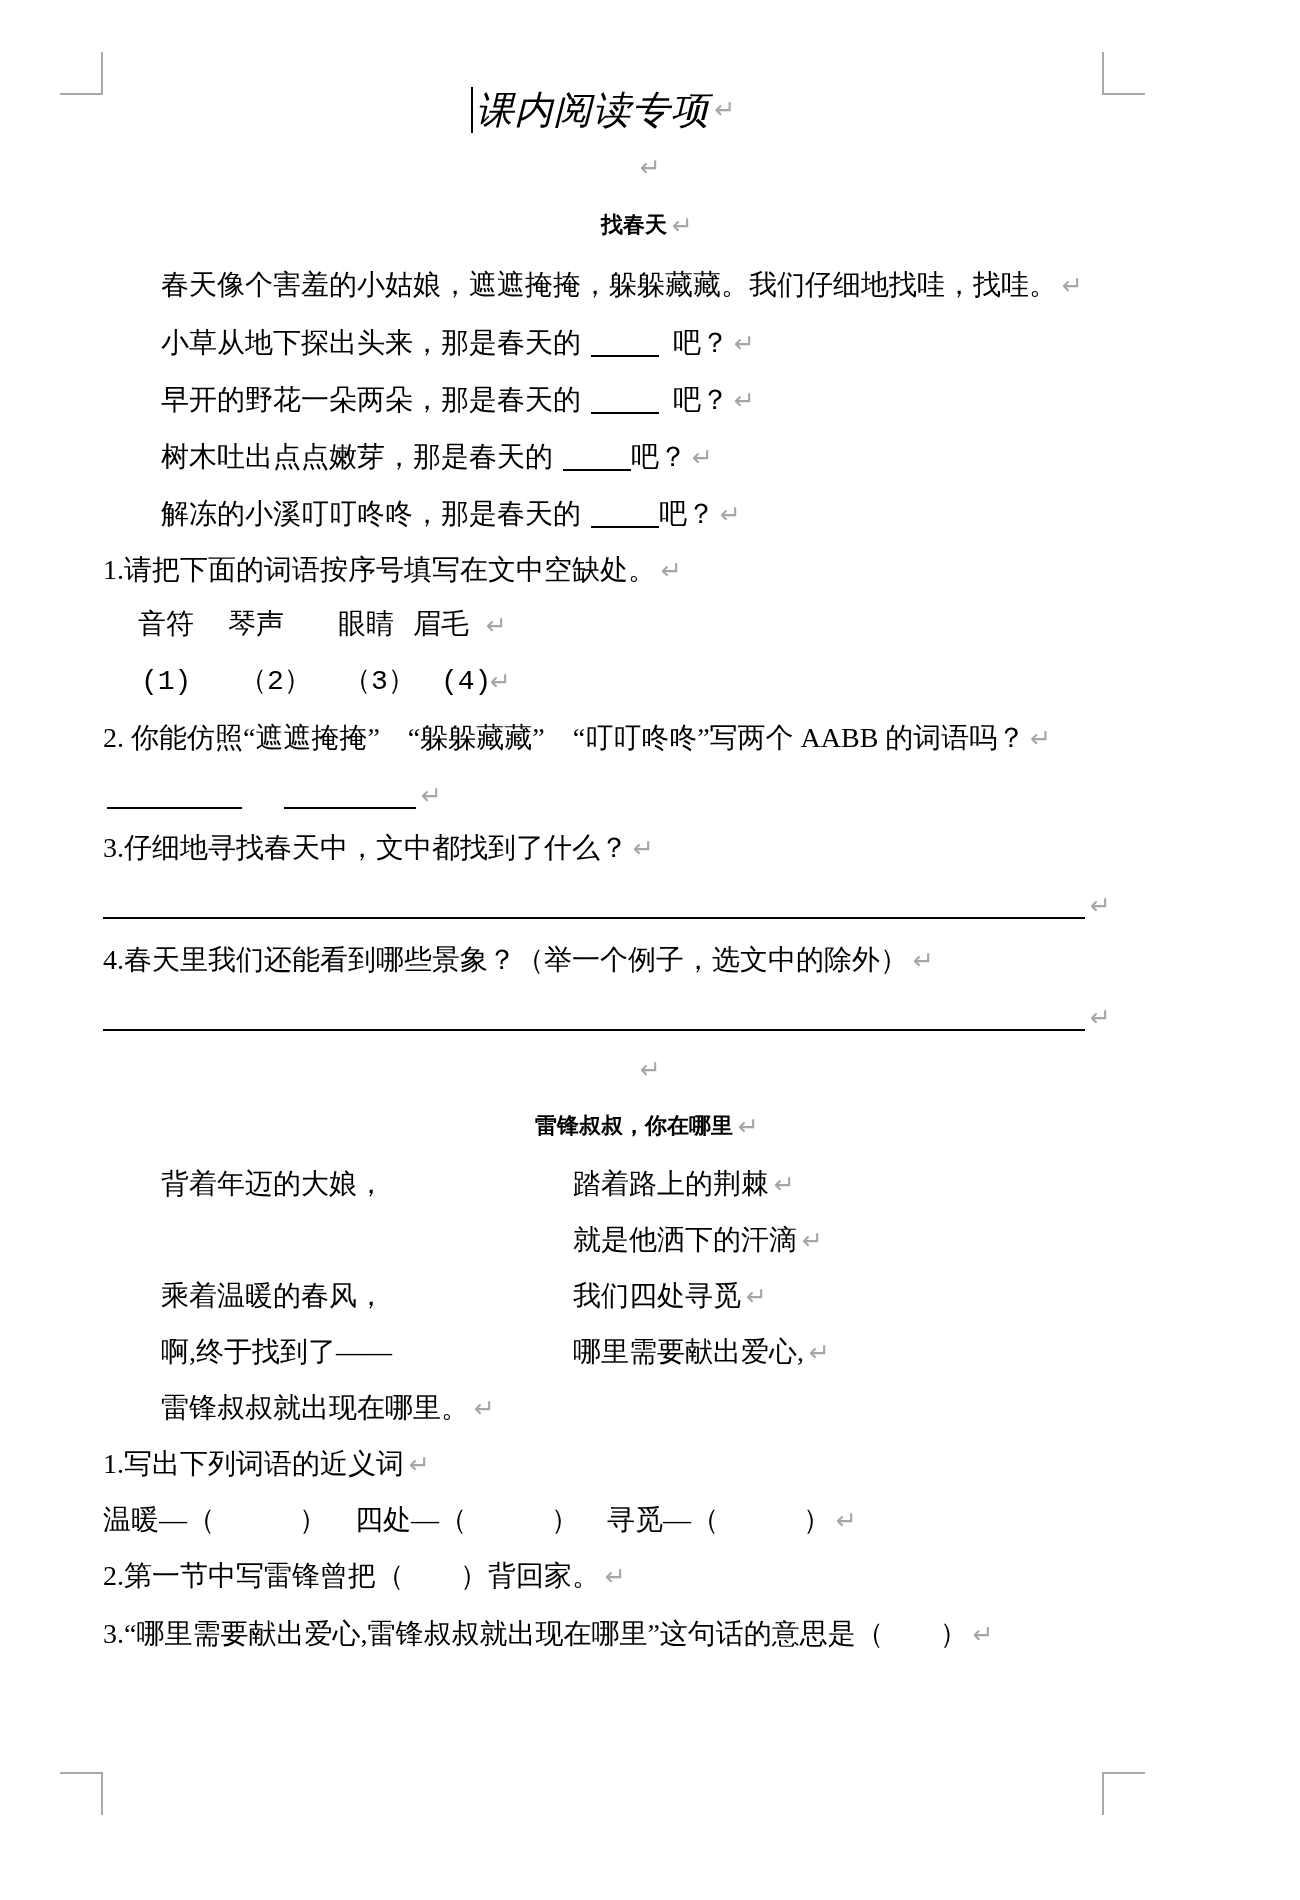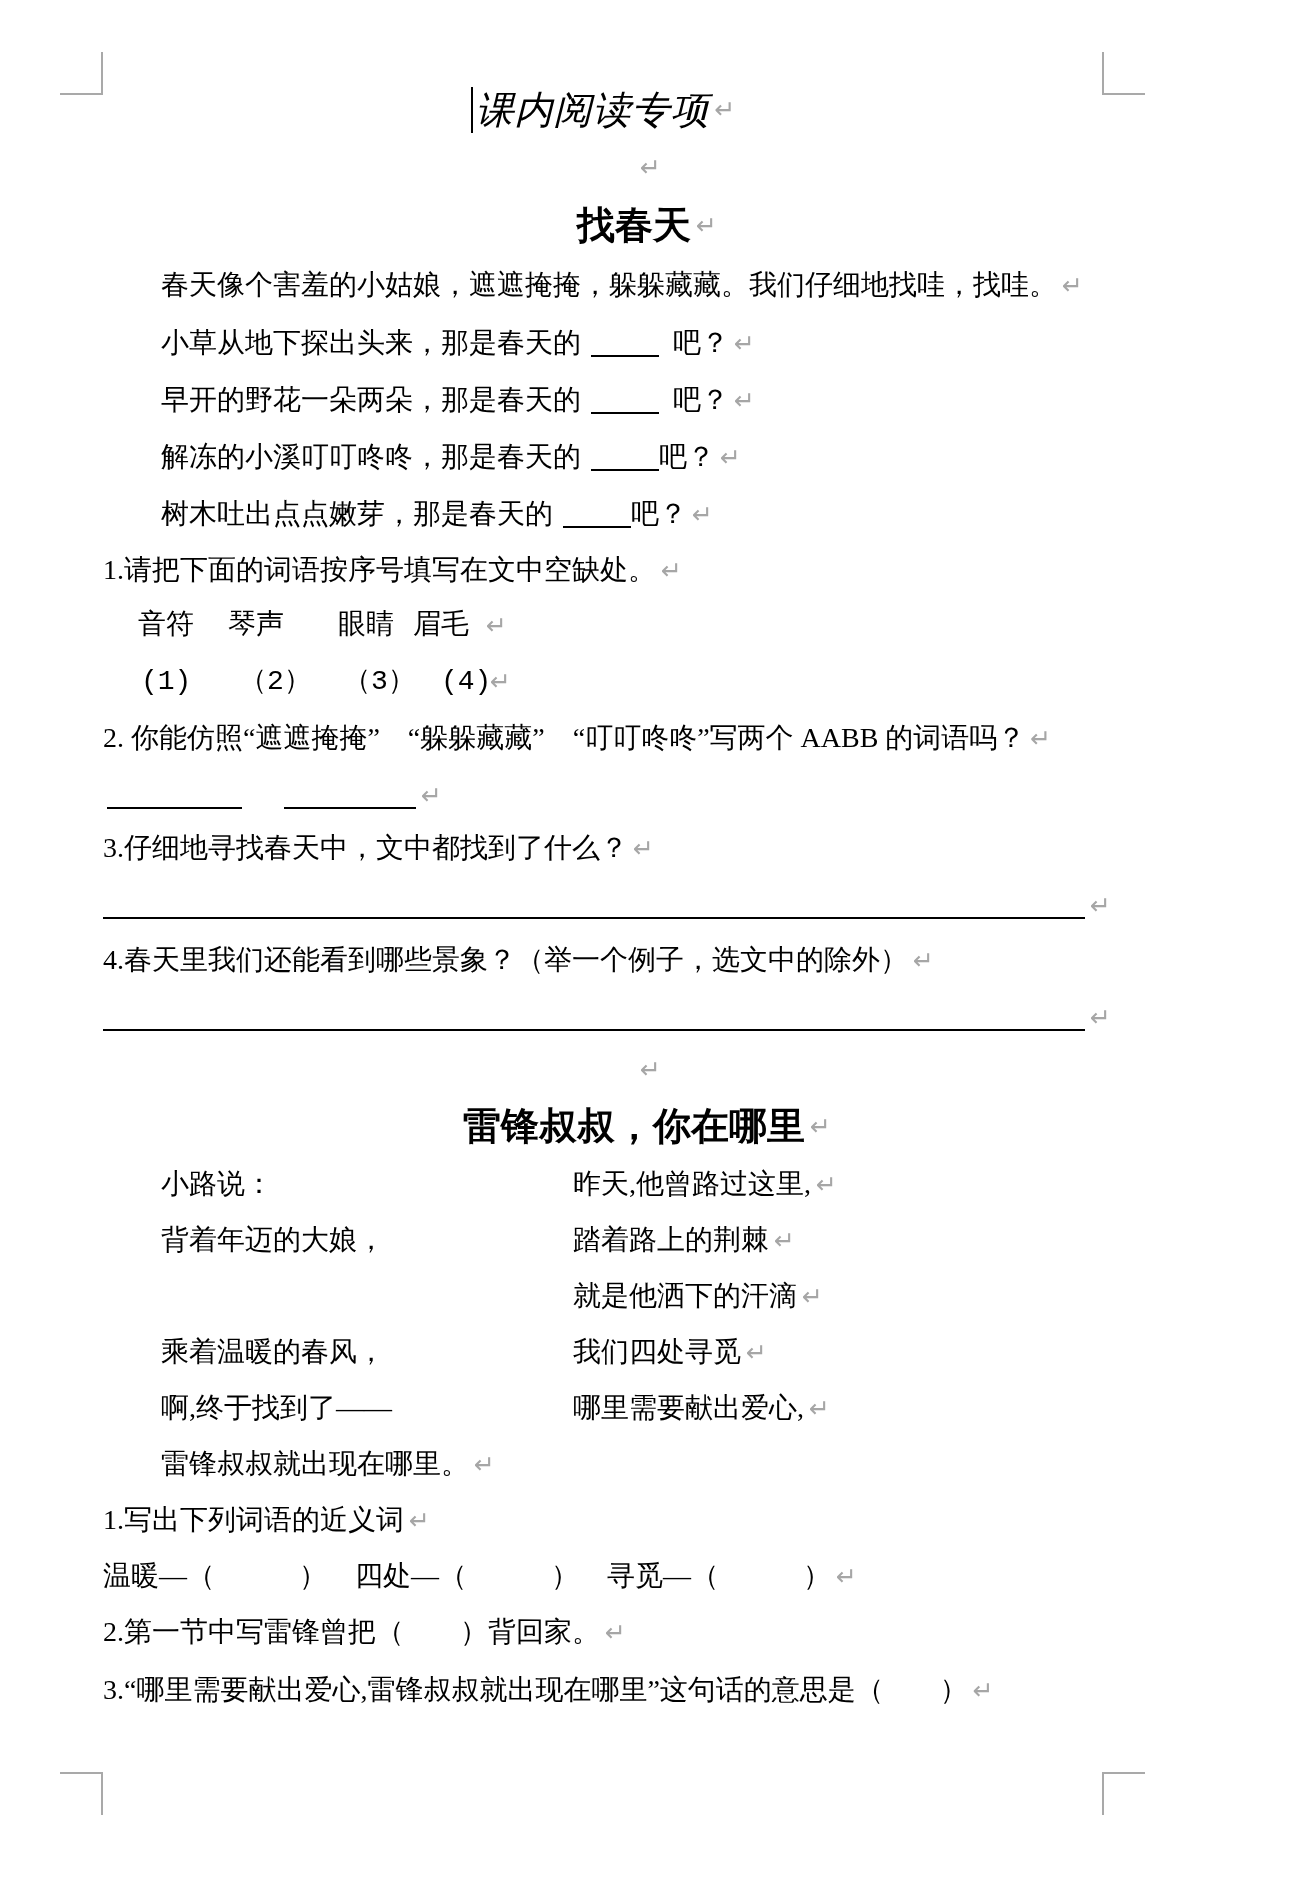--- a/index.html
+++ b/index.html
@@ -30,21 +30,21 @@
     color:#a6a6a6;
     font-family:"DejaVu Sans",sans-serif;
     font-size:25px;
     margin-left:5px;
   }
   .pilcrow-row{height:52px;line-height:52px;display:flex;justify-content:center;transform:translateX(45px);}
 
   .heading-row{display:flex;justify-content:center;align-items:center;transform:translateX(44px);}
   .heading-row.h1x{height:62px;}
   .heading-row.h2x{height:60px;}
-  .heading-row h2{font-size:38px;font-weight:bold;margin:0;}
+  .heading-row h2{font-size:22px;font-weight:bold;margin:0;}
 
   .r58{height:58px;line-height:58px;}
   .r57{height:57px;line-height:57px;}
   .r54{height:54px;line-height:54px;}
   .r60{height:60px;line-height:60px;}
 
   .blank{
     display:inline-block;
     height:36px;
     border-bottom:2px solid #000;
@@ -97,24 +97,24 @@
       <span>春天像个害羞的小姑娘，遮遮掩掩，躲躲藏藏。我们仔细地找哇，找哇。</span><span class="pilcrow">↵</span>
     </div>
 
     <div class="row r57 indent gapped">
       <span>小草从地下探出头来，那是春天的</span><span class="blank fill-blank"></span><span>吧？</span><span class="pilcrow">↵</span>
     </div>
     <div class="row r57 indent gapped">
       <span>早开的野花一朵两朵，那是春天的</span><span class="blank fill-blank"></span><span>吧？</span><span class="pilcrow">↵</span>
     </div>
     <div class="row r57 indent">
-      <span>解冻的小溪叮叮咚咚，那是春天的</span><span class="blank fill-blank"></span><span>吧？</span><span class="pilcrow">↵</span>
+      <span>树木吐出点点嫩芽，那是春天的</span><span class="blank fill-blank"></span><span>吧？</span><span class="pilcrow">↵</span>
     </div>
     <div class="row r57 indent">
-      <span>树木吐出点点嫩芽，那是春天的</span><span class="blank fill-blank"></span><span>吧？</span><span class="pilcrow">↵</span>
+      <span>解冻的小溪叮叮咚咚，那是春天的</span><span class="blank fill-blank"></span><span>吧？</span><span class="pilcrow">↵</span>
     </div>
 
     <div class="row">
       <span>1.请把下面的词语按序号填写在文中空缺处。</span><span class="pilcrow">↵</span>
     </div>
 
     <div class="row words-row">
       <span class="w w0">音符</span>
       <span class="w w1">琴声</span>
       <span class="w w2">眼睛</span>
@@ -154,24 +154,20 @@
     <div class="pilcrow-row">
       <span class="pilcrow">↵</span>
     </div>
 
     <div class="heading-row h2x">
       <h2>雷锋叔叔，你在哪里</h2>
       <span class="pilcrow">↵</span>
     </div>
 
     <div class="row poem">
-      <span class="pl">小路说：</span>
-      <span class="pr"><span>昨天,他曾路过这里,</span><span class="pilcrow">↵</span></span>
-    </div>
-    <div class="row poem">
       <span class="pl">背着年迈的大娘，</span>
       <span class="pr"><span>踏着路上的荆棘</span><span class="pilcrow">↵</span></span>
     </div>
     <div class="row poem">
       <span class="pr"><span>就是他洒下的汗滴</span><span class="pilcrow">↵</span></span>
     </div>
     <div class="row poem">
       <span class="pl">乘着温暖的春风，</span>
       <span class="pr"><span>我们四处寻觅</span><span class="pilcrow">↵</span></span>
     </div>

